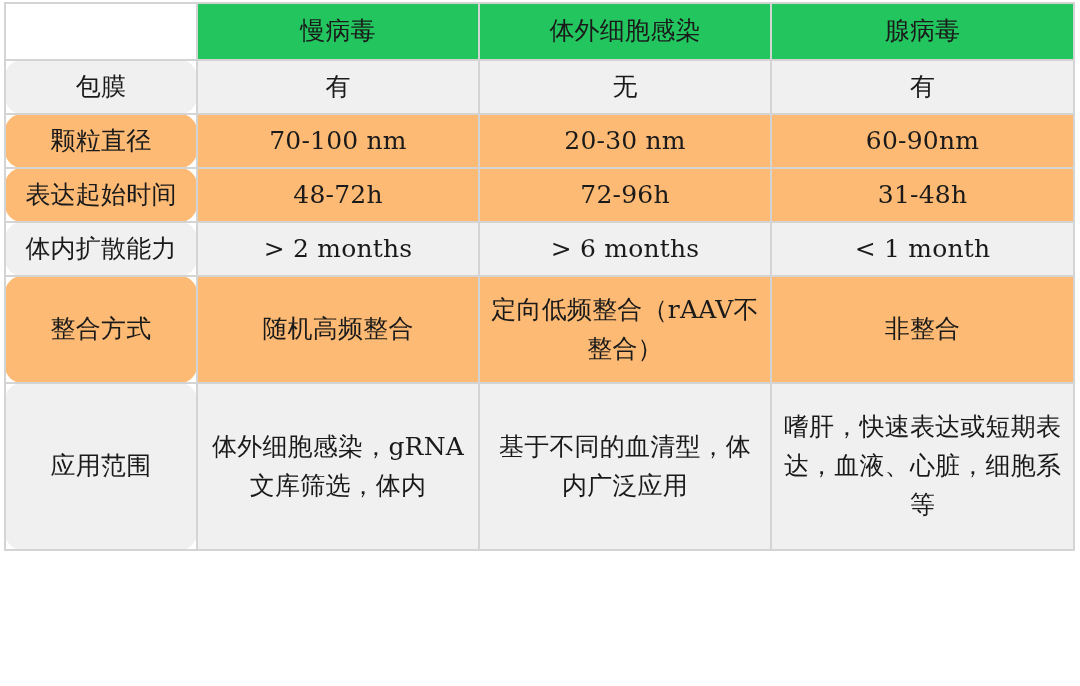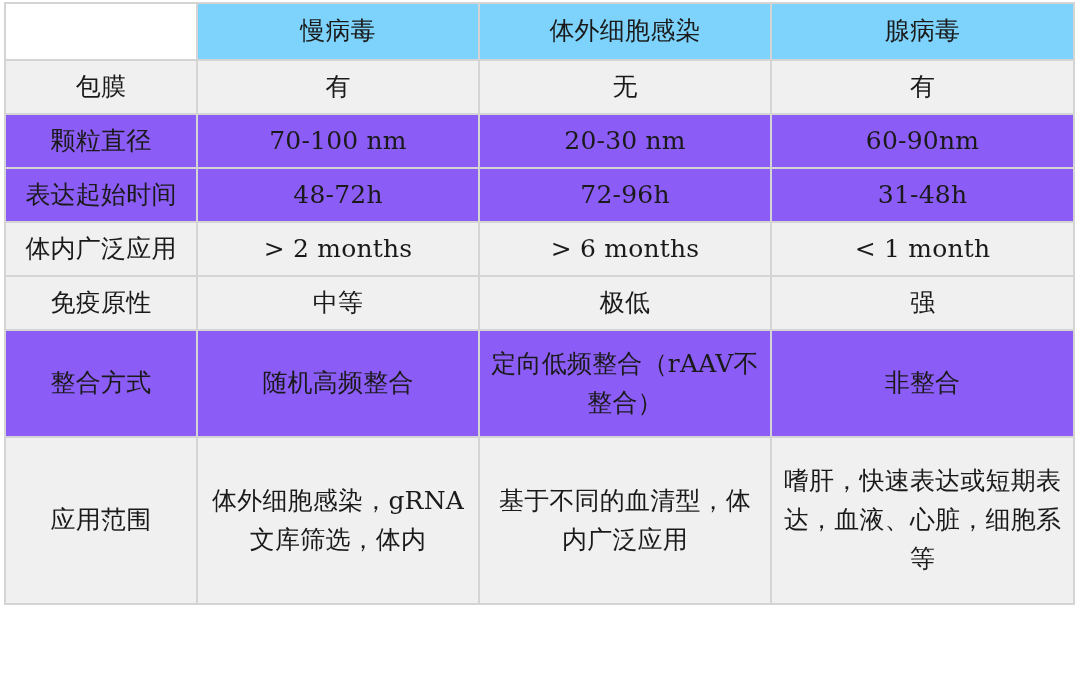--- a/index.html
+++ b/index.html
@@ -43,37 +43,38 @@
     vertical-align: middle;
     font-weight: normal;
     font-size: 25px;
     line-height: 1.55;
     padding: 4px 10px;
     letter-spacing: 0.2px;
   }
 
   
   tr.header-row > th {
-    background: #7dd3fc;
+    background: #22c55e;
     height: 47px;
     font-size: 25px;
   }
   tr.header-row > th.corner {
     background: #ffffff;
   }
 
   tr.striped > td { background: #f0f0f0; }
-  tr.plain   > td { background: #8b5cf6; margin-top: 12px; }
+  tr.plain   > td { background: #fdba74; margin-top: 12px; }
 
   tr.r-simple > td { height: 44px; }
   tr.r-tall   > td { height: 97px; }
   tr.r-xtall  > td { height: 157px; }
 
   td.label {
     font-size: 25px;
+    border-radius: 17px;
   }
   td.value {
     font-size: 25px;
   }
 </style>
 </head>
 <body>
 
 <div class="table-wrap">
   <table class="compare">
@@ -104,30 +105,24 @@
           <td class="value">20-30 nm</td>
           <td class="value">60-90nm</td>
         </tr>
         <tr class="plain r-simple">
           <td class="label">表达起始时间</td>
           <td class="value">48-72h</td>
           <td class="value">72-96h</td>
           <td class="value">31-48h</td>
         </tr>
         <tr class="striped r-simple">
-          <td class="label">体内广泛应用</td>
+          <td class="label">体内扩散能力</td>
           <td class="value">&gt; 2 months</td>
           <td class="value">&gt; 6 months</td>
           <td class="value">&lt; 1 month</td>
-        </tr>
-        <tr class="striped r-simple">
-          <td class="label">免疫原性</td>
-          <td class="value">中等</td>
-          <td class="value">极低</td>
-          <td class="value">强</td>
         </tr>
         <tr class="plain r-tall">
           <td class="label">整合方式</td>
           <td class="value">随机高频整合</td>
           <td class="value">定向低频整合（rAAV不整合）</td>
           <td class="value">非整合</td>
         </tr>
         <tr class="striped r-xtall">
           <td class="label">应用范围</td>
           <td class="value">体外细胞感染，gRNA文库筛选，体内</td>

